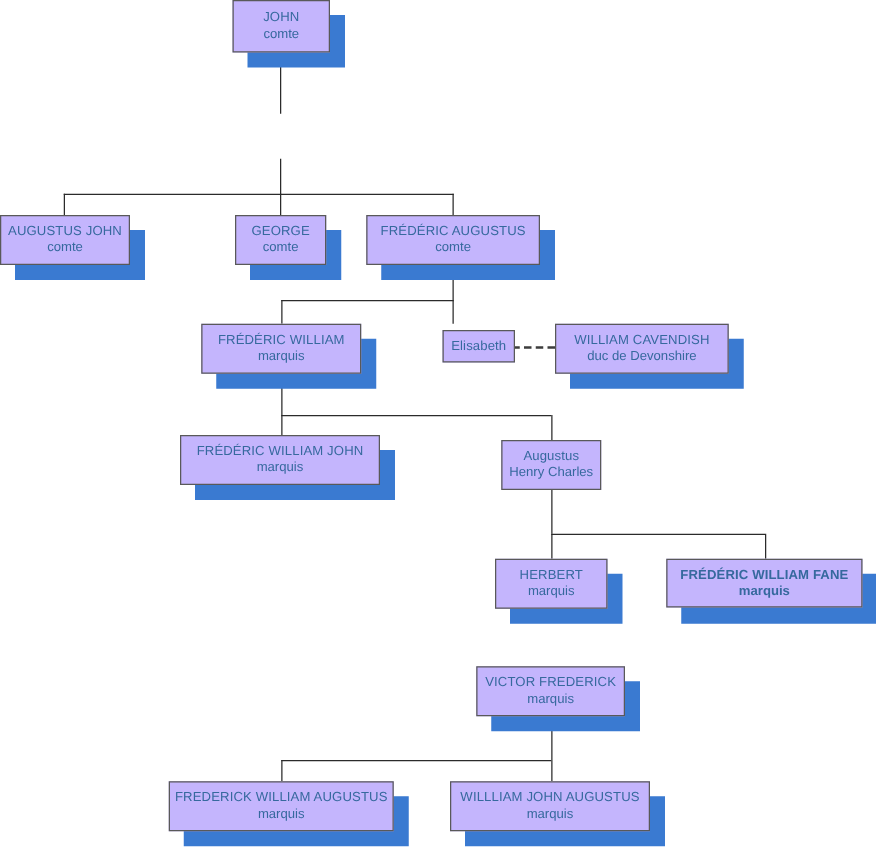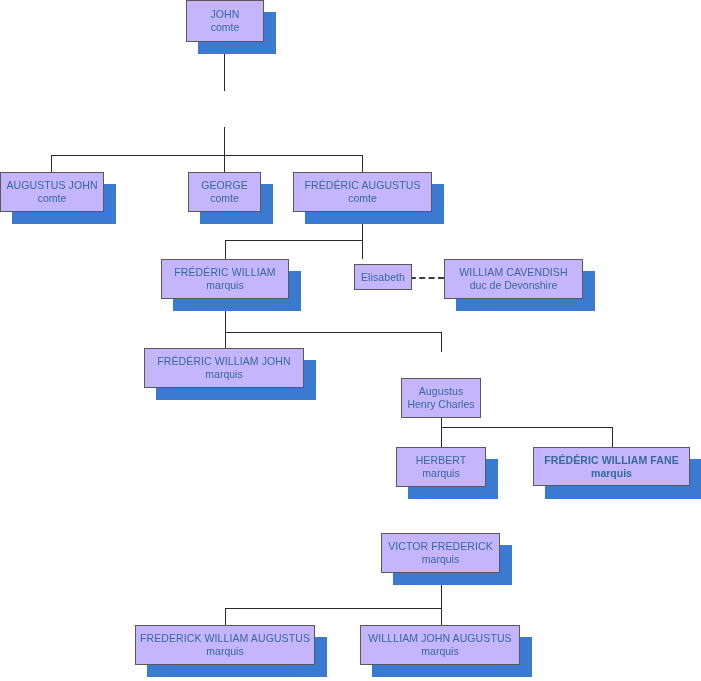--- a/index.html
+++ b/index.html
@@ -146,21 +146,21 @@
   <div class="node" style="left:444px; top:259px; width:139px; height:40px;">
     <span class="nm">WILLIAM CAVENDISH</span>
     <span class="ttl">duc de Devonshire</span>
   </div>
 
   <div class="node" style="left:144px; top:348px; width:160px; height:40px;">
     <span class="nm">FRÉDÉRIC WILLIAM JOHN</span>
     <span class="ttl">marquis</span>
   </div>
 
-  <div class="node plain" style="left:401px; top:352px; width:80px; height:40px;margin-top:26px;">
+  <div class="node plain" style="left:401px; top:352px; width:80px; height:40px;">
     <span class="nm">Augustus</span>
     <span class="ttl">Henry Charles</span>
   </div>
 
   <div class="node" style="left:396px; top:447px; width:90px; height:40px;">
     <span class="nm">HERBERT</span>
     <span class="ttl">marquis</span>
   </div>
 
   <div class="node" style="left:533px; top:447px; width:157px; height:39px;font-weight:bold;">

